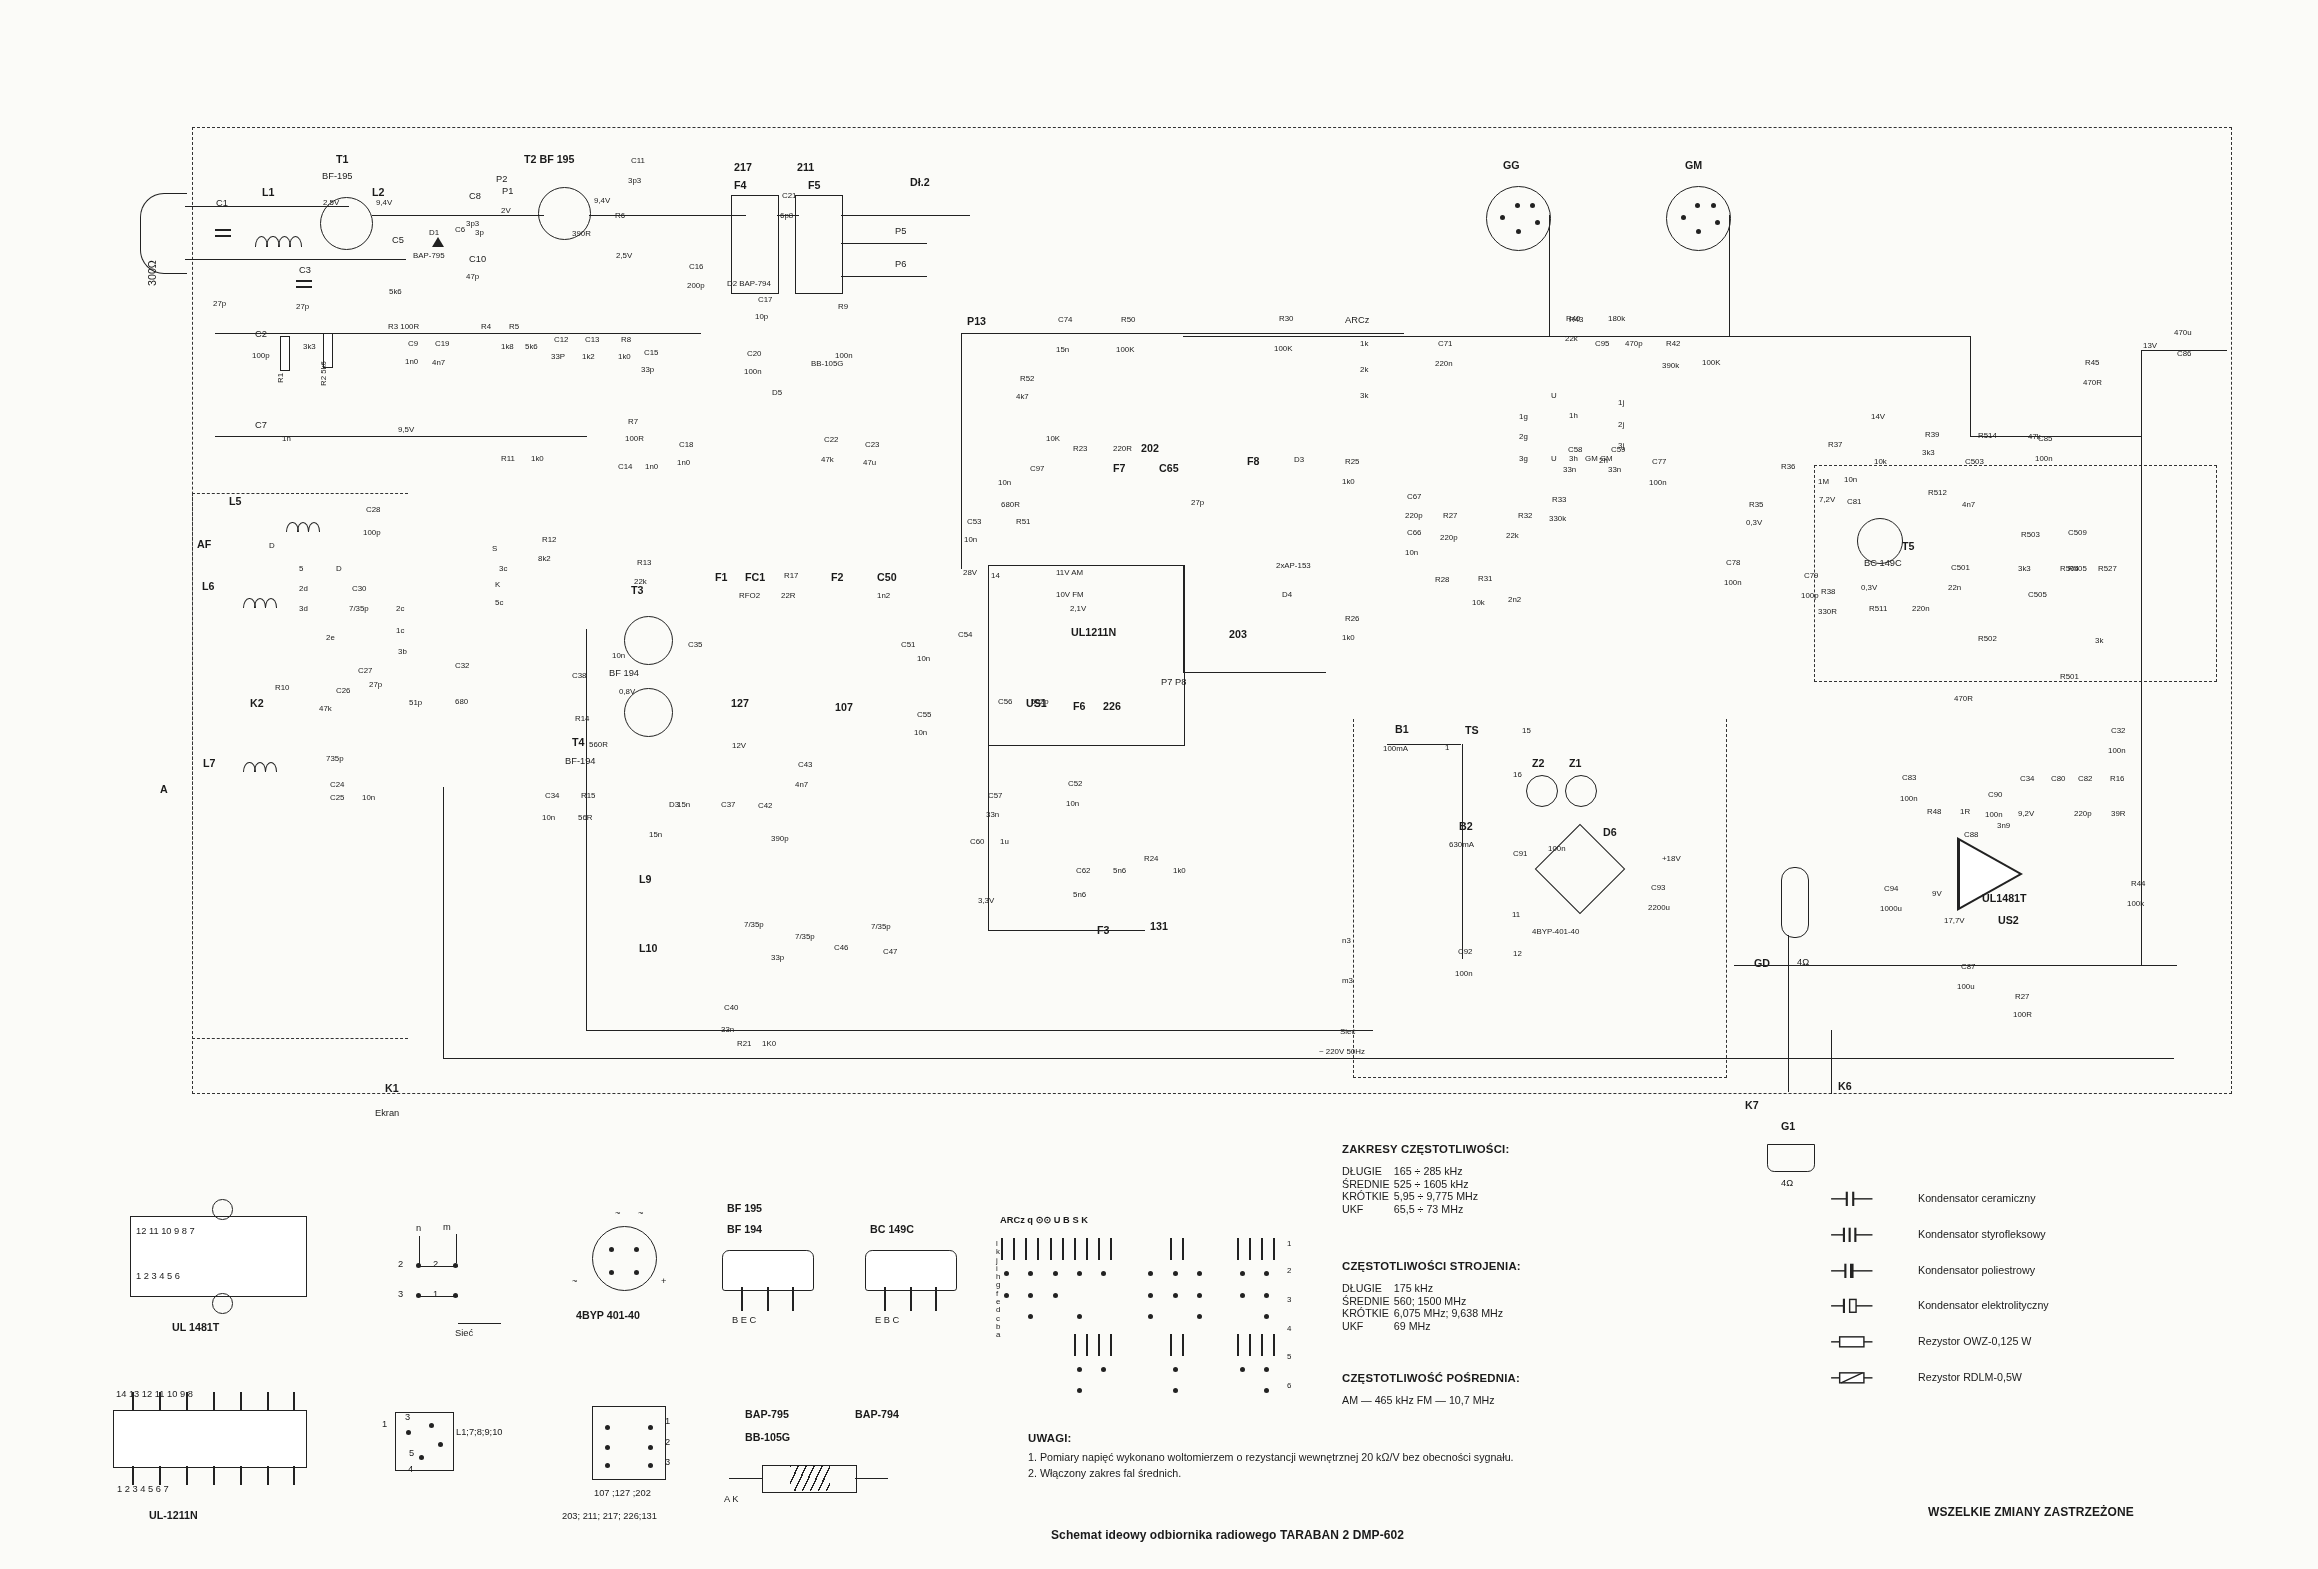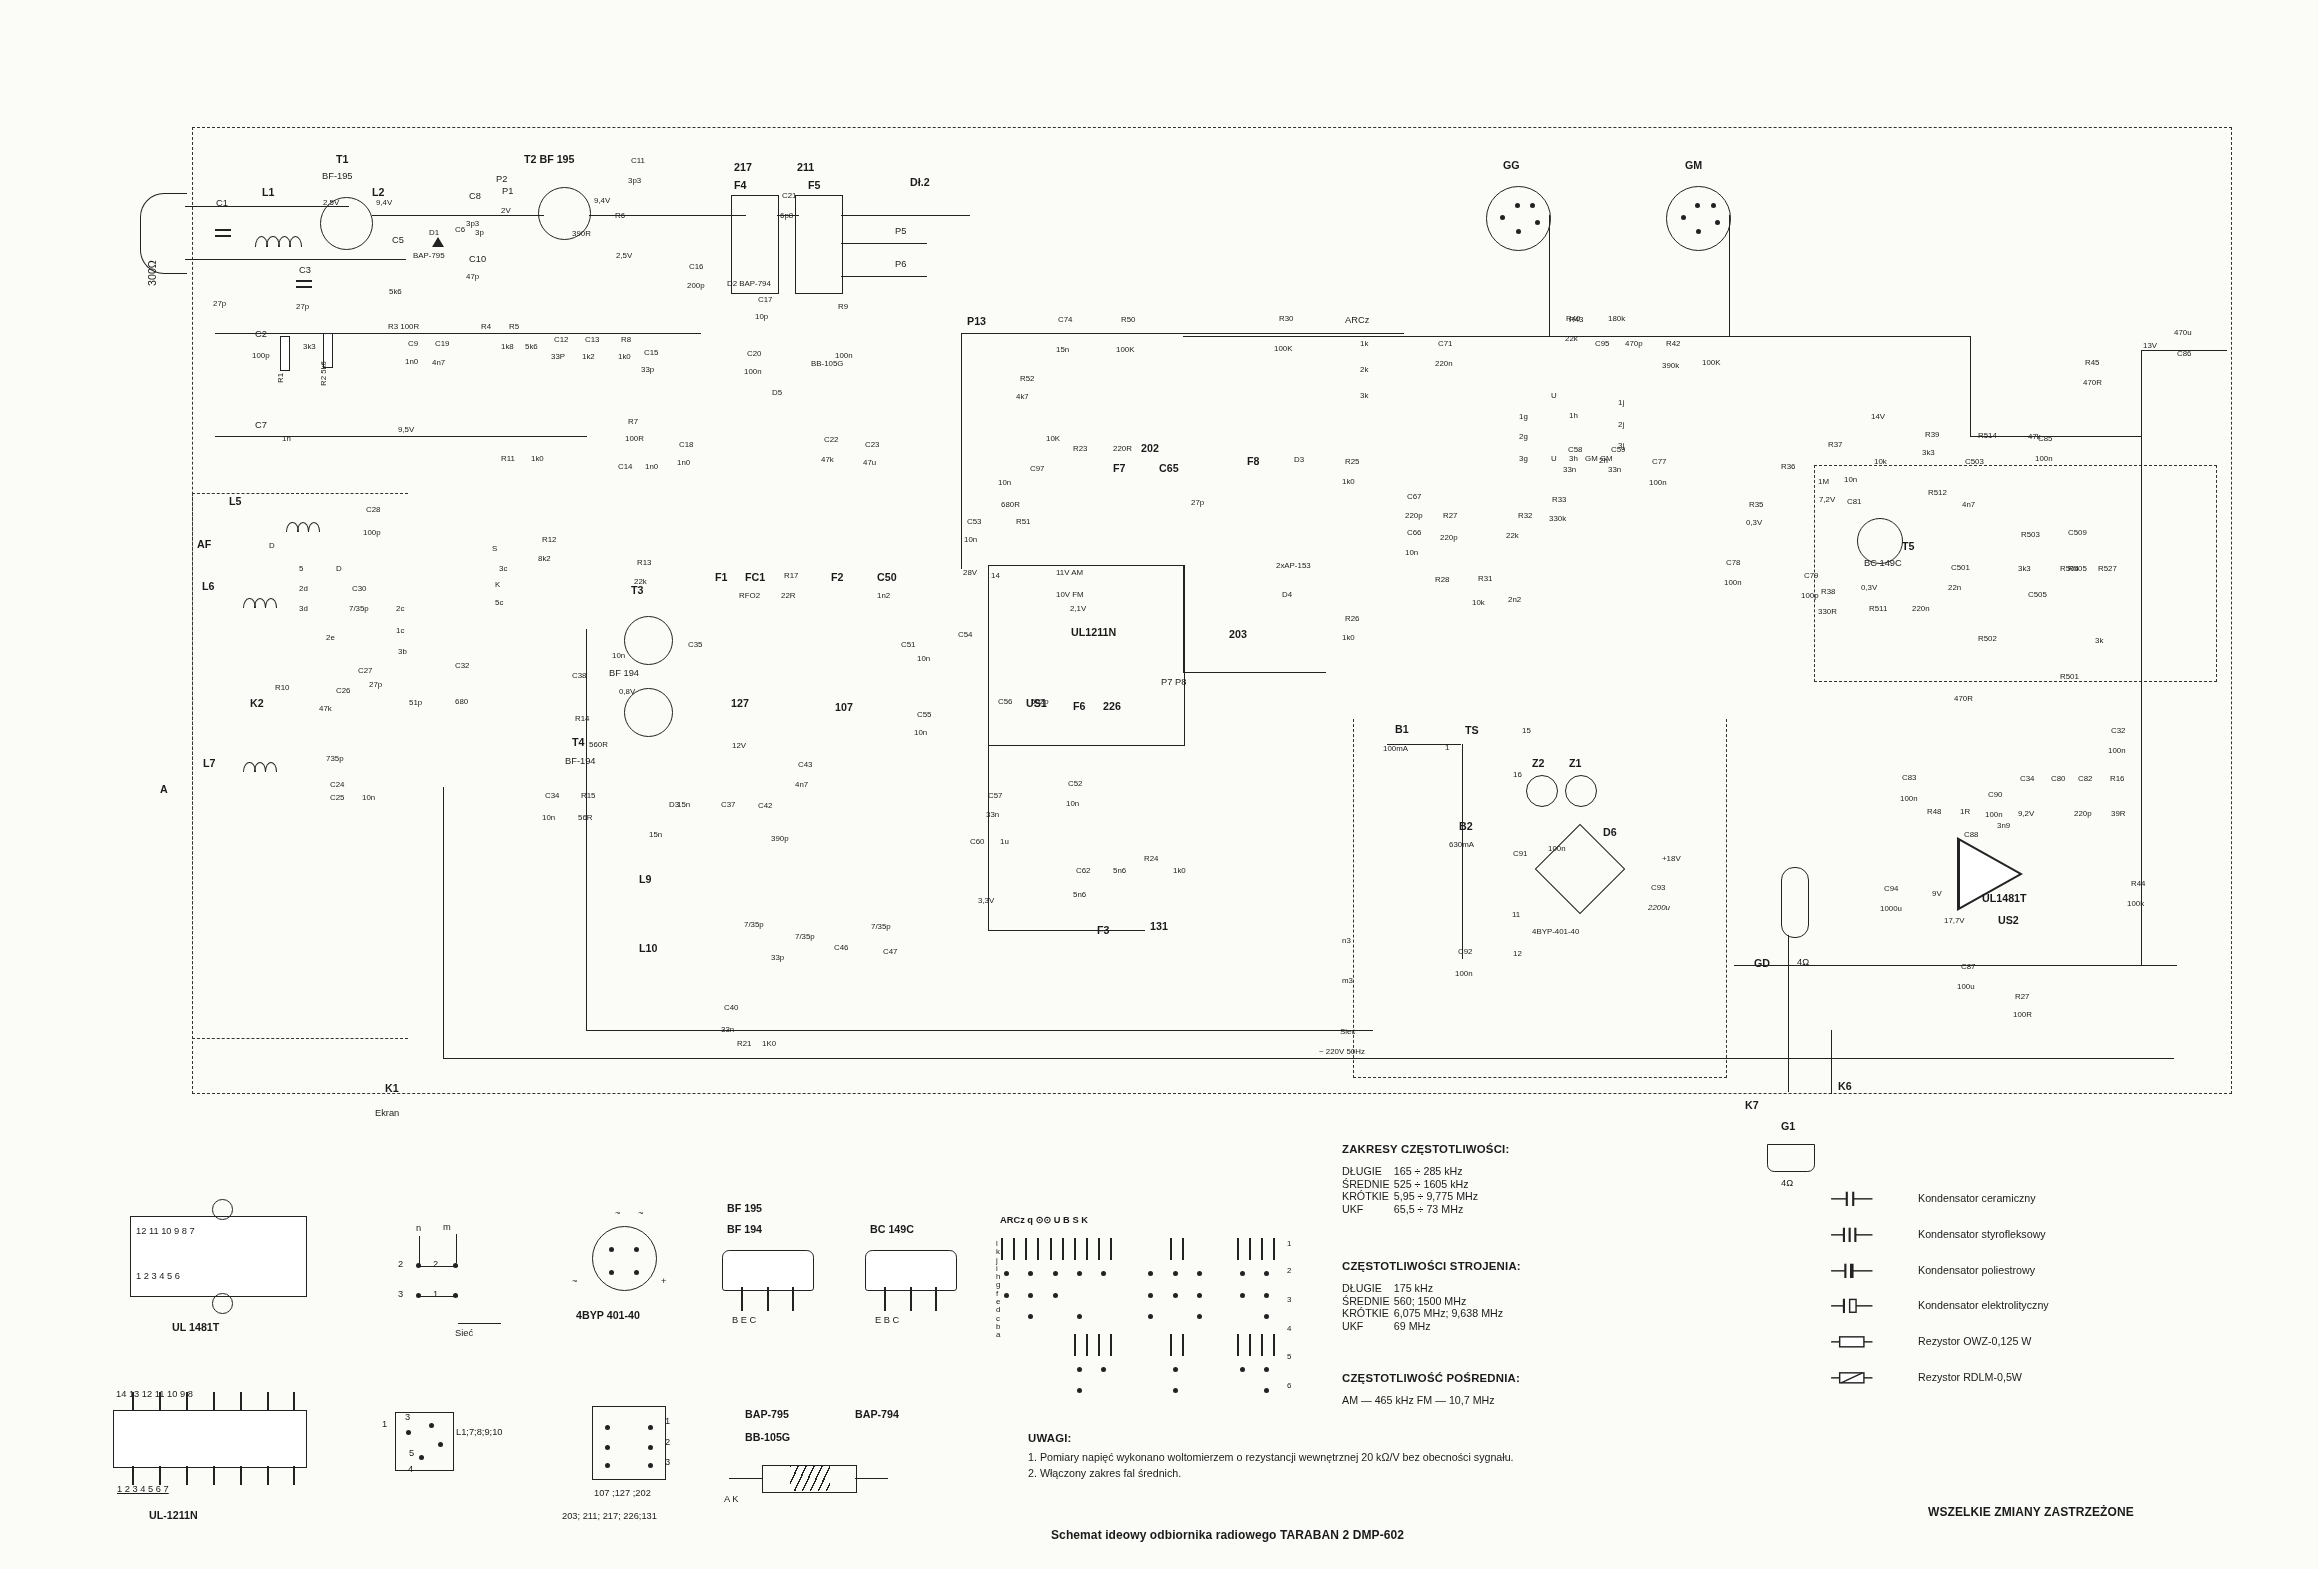--- a/index.html
+++ b/index.html
@@ -503,21 +503,21 @@
   <div class="lbl xs" style="left:1449px;top:841px;">630mA</div>
   <div class="box" style="left:1548px;top:837px;width:62px;height:62px;transform:rotate(45deg);"></div>
   <div class="lbl b" style="left:1603px;top:827px;">D6</div>
   <div class="lbl xs" style="left:1532px;top:928px;">4BYP-401-40</div>
   <div class="lbl xs" style="left:1662px;top:855px;">+18V</div>
   <div class="lbl xs" style="left:1513px;top:850px;">C91</div>
   <div class="lbl xs" style="left:1548px;top:845px;">100n</div>
   <div class="lbl xs" style="left:1458px;top:948px;">C92</div>
   <div class="lbl xs" style="left:1455px;top:970px;">100n</div>
   <div class="lbl xs" style="left:1651px;top:884px;">C93</div>
-  <div class="lbl xs" style="left:1648px;top:904px;font-style:italic;">2200u</div>
+  <div class="lbl xs" style="left:1648px;top:904px;">2200u</div>
   <div class="lbl xs" style="left:1342px;top:937px;">n3</div>
   <div class="lbl xs" style="left:1342px;top:977px;">m3</div>
   <div class="lbl xs" style="left:1340px;top:1028px;">Sieć</div>
   <div class="lbl xs" style="left:1319px;top:1048px;">~ 220V 50Hz</div>
 
   <div class="opamp" style="left:1957px;top:837px;"></div>
   <div class="opamp-in" style="left:1960px;top:841px;"></div>
   <div class="lbl b" style="left:1982px;top:893px;">UL1481T</div>
   <div class="lbl b" style="left:1998px;top:915px;">US2</div>
   <div class="lbl xs" style="left:1932px;top:890px;">9V</div>
@@ -560,21 +560,21 @@
 
   <div class="dip" style="left:130px;top:1216px;width:175px;height:79px;"></div>
   <div class="circ" style="left:212px;top:1199px;width:18.6px;height:18.6px;"></div>
   <div class="circ" style="left:212px;top:1293px;width:18.6px;height:18.6px;"></div>
   <div class="lbl s" style="left:136px;top:1227px;">12  11  10        9   8  7</div>
   <div class="lbl s" style="left:136px;top:1272px;">1   2   3          4   5   6</div>
   <div class="lbl b" style="left:172px;top:1322px;">UL 1481T</div>
 
   <div class="dip" style="left:113px;top:1410px;width:192px;height:56px;"></div>
   <div class="lbl s" style="left:116px;top:1390px;">14  13  12  11  10   9    8</div>
-  <div class="lbl s" style="left:117px;top:1485px;text-decoration:underline;">1    2    3    4    5    6    7</div>
+  <div class="lbl s" style="left:117px;top:1485px;">1    2    3    4    5    6    7</div>
   <div class="lbl b" style="left:149px;top:1510px;">UL-1211N</div>
   <div class="pin" style="left:132px;top:1466px;height:18.6px;"></div>
   <div class="pin" style="left:159px;top:1466px;height:18.6px;"></div>
   <div class="pin" style="left:186px;top:1466px;height:18.6px;"></div>
   <div class="pin" style="left:213px;top:1466px;height:18.6px;"></div>
   <div class="pin" style="left:240px;top:1466px;height:18.6px;"></div>
   <div class="pin" style="left:267px;top:1466px;height:18.6px;"></div>
   <div class="pin" style="left:293px;top:1466px;height:18.6px;"></div>
   <div class="pin" style="left:132px;top:1392px;height:18.6px;"></div>
   <div class="pin" style="left:159px;top:1392px;height:18.6px;"></div>

